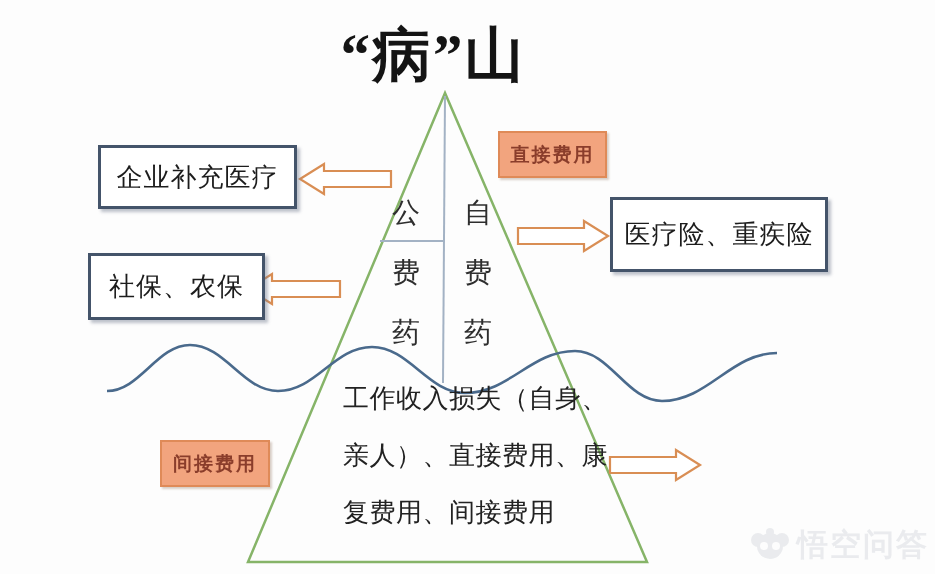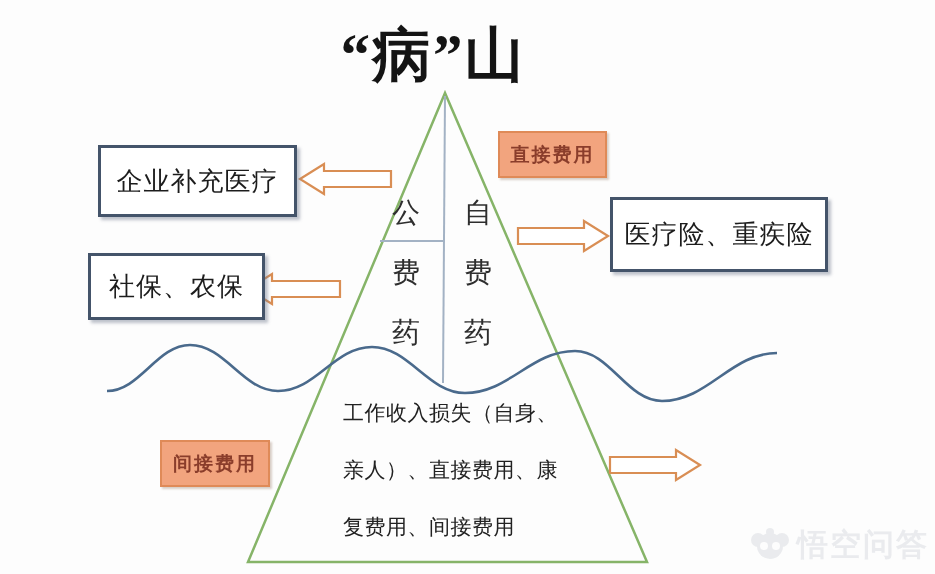--- a/index.html
+++ b/index.html
@@ -22,21 +22,21 @@
 
   .wbox {
     position:absolute; box-sizing:border-box;
     background:#ffffff;
     border:3px solid #44546a;
     box-shadow:3px 3px 3px rgba(110,120,140,0.45);
     display:flex; align-items:center; justify-content:center;
     font-size:26px; color:#1c1c1c; letter-spacing:1px;
     white-space:nowrap;
   }
-  .box-qiye   { left:98px;  top:145px; width:199px; height:72px; }
+  .box-qiye   { left:98px;  top:145px; width:199px; height:64px; }
   .box-shebao { left:88px;  top:253px; width:177px; height:67px; }
   .box-yiliao { left:610px; top:197px; width:218px; height:75px; }
   .box-zhongji{ left:700px; top:428px; width:112px; height:73px; }
 
   .tag {
     position:absolute; box-sizing:border-box;
     background:#f2a47e;
     border:2px solid #df8a58;
     color:#8a3d2b; font-weight:bold; font-size:19px;
     display:flex; align-items:center; justify-content:center;
@@ -46,22 +46,22 @@
   .tag-direct   { left:498px; top:131px; width:109px; height:47px; }
   .tag-indirect { left:160px; top:440px; width:110px; height:47px;justify-content:center; }
 
   .vcol { position:absolute; width:34px; text-align:center;
           font-size:28px; color:#2e2e2e; }
   .vcol .ch { height:60px; line-height:60px; }
   .vcol-left  { left:389px; top:183px; }
   .vcol-right { left:461px; top:183px; }
 
   .pyramid-bottom-text {
-    position:absolute; left:343px; top:384px; width:232px;
-    font-size:21px; color:#222222; line-height:57px;
+    position:absolute; left:343px; top:370px; width:232px;
+    font-size:26px; color:#222222; line-height:57px;
     letter-spacing:0.5px; white-space:nowrap;
   }
 
   .watermark {
     position:absolute; right:6px; bottom:8px;
     display:flex; align-items:center; gap:6px;
     opacity:0.85;
   }
   .watermark .wm-text {
     font-size:31px; font-weight:bold; letter-spacing:2px;

